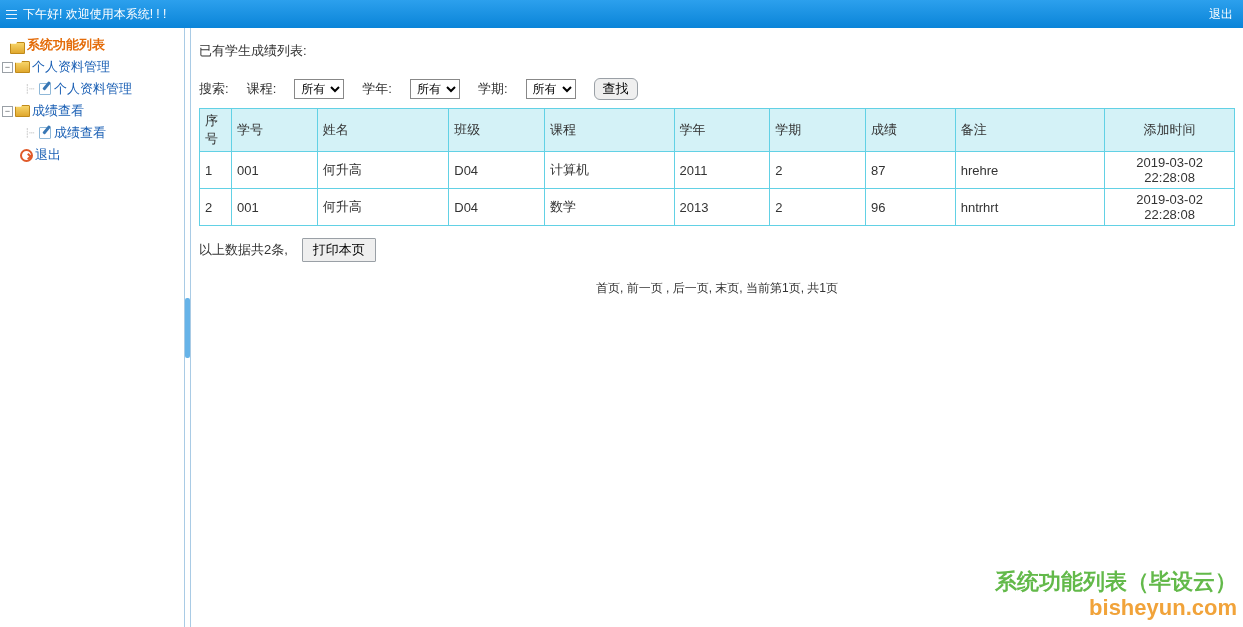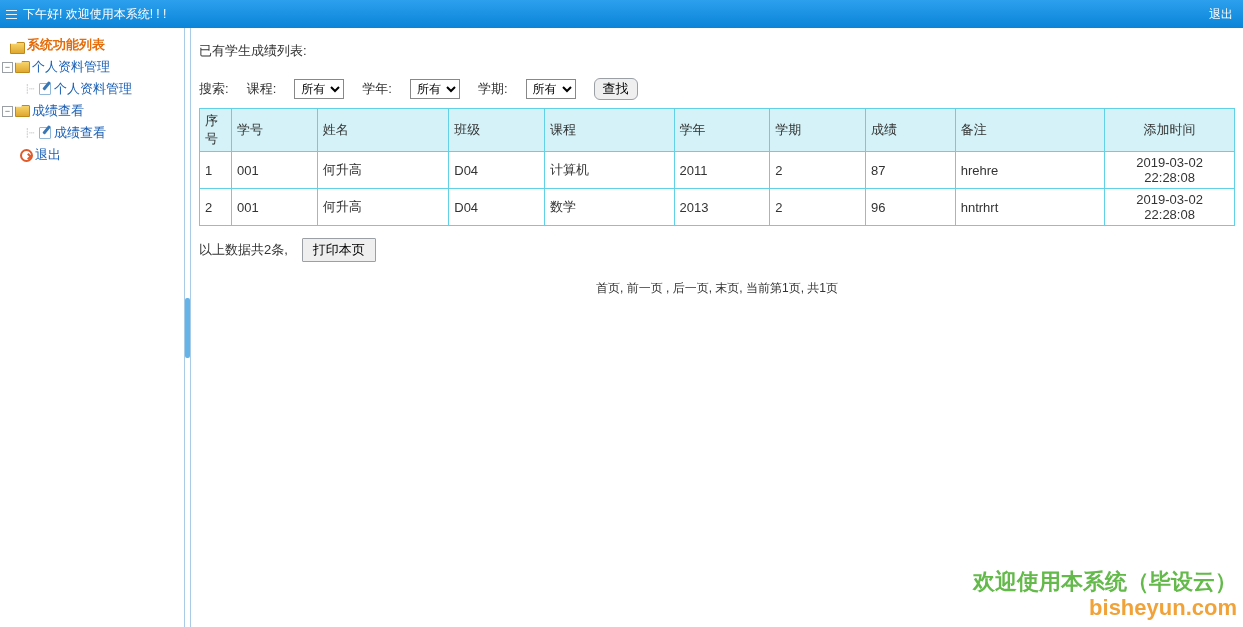--- a/index.html
+++ b/index.html
@@ -172,17 +172,17 @@
     </table>
 
     <div class="summary-row">
       <span>以上数据共2条,</span>
       <button>打印本页</button>
     </div>
 
     <div class="pager">首页,  前一页 , 后一页,  末页,  当前第1页, 共1页</div>
 
     <div class="watermark">
-      <div class="line1">欢迎使用本系统（毕设云）</div>
+      <div class="line1">系统功能列表（毕设云）</div>
       <div class="line2">bisheyun.com</div>
     </div>
   </div>
 </div>
 
 </body></html>

